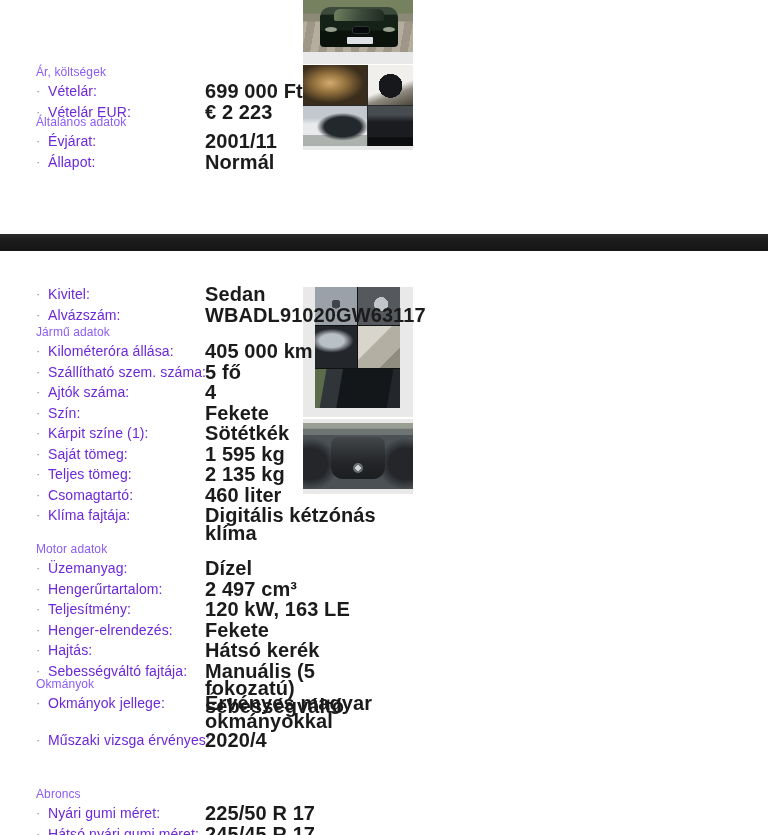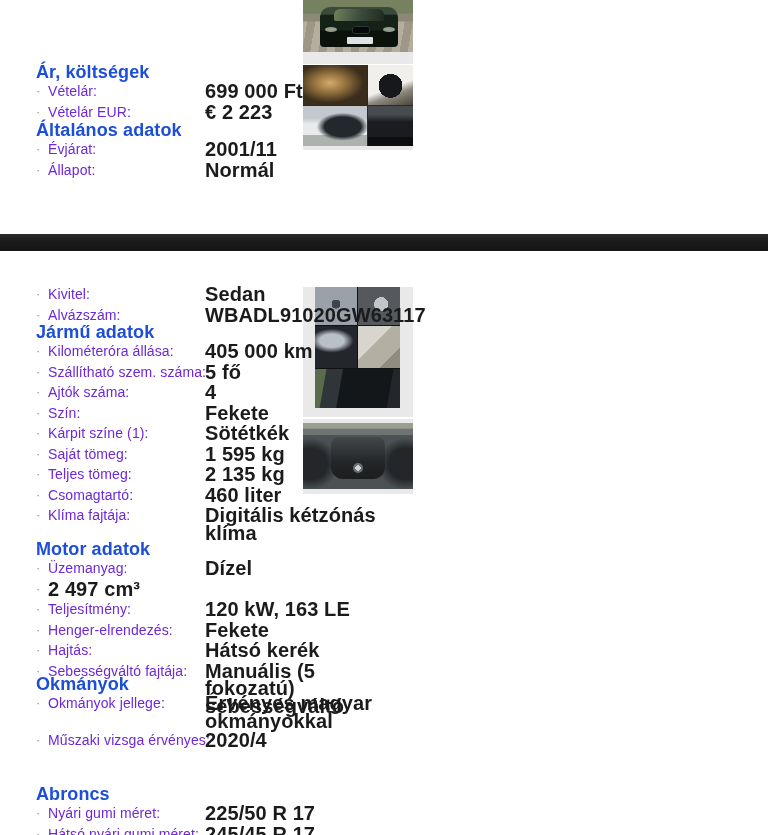--- a/index.html
+++ b/index.html
@@ -4,21 +4,21 @@
 <style>
   html,body{margin:0;padding:0;}
   body{
     width:768px;height:835px;position:relative;overflow:hidden;
     background:#ffffff;
     font-family:"Liberation Sans", sans-serif;
   }
   
   .section{position:absolute;left:36px;width:420px;z-index:3;}
   .sec-heading{
-    font-size:18px;font-weight:bold;color:#1d4ed8;
+    font-size:12px;font-weight:normal;color:#8b5cf6;
     line-height:17px;letter-spacing:.1px;
   }
   .row{display:flex;align-items:flex-start;min-height:20.5px;}
   .bullet{width:12px;flex:none;color:#8f8f8f;font-size:13px;line-height:20.5px;}
   .label{
     width:157px;flex:none;font-size:14px;color:#6d28d9;
     line-height:20.5px;letter-spacing:.1px;white-space:nowrap;
   }
   .value{
     width:200px;font-size:20px;font-weight:bold;color:#1b1b1b;
@@ -128,21 +128,21 @@
     <span class="label">Vételár:</span>
     <span class="value">699 000 Ft</span>
   </div>
   <div class="row">
     <span class="bullet">·</span>
     <span class="label">Vételár EUR:</span>
     <span class="value">€ 2 223</span>
   </div>
 </div>
 
-<div class="section" style="top:122px">
+<div class="section" style="top:114px">
   <div class="sec-heading">Általános adatok</div>
   <div class="row">
     <span class="bullet">·</span>
     <span class="label">Évjárat:</span>
     <span class="value">2001/11</span>
   </div>
   <div class="row">
     <span class="bullet">·</span>
     <span class="label">Állapot:</span>
     <span class="value">Normál</span>
@@ -213,20 +213,21 @@
 
 <div class="section" style="top:541px">
   <div class="sec-heading">Motor adatok</div>
   <div class="row">
     <span class="bullet">·</span>
     <span class="label">Üzemanyag:</span>
     <span class="value">Dízel</span>
   </div>
   <div class="row">
     <span class="bullet">·</span>
+    <span class="label">Hengerűrtartalom:</span>
     <span class="value">2 497 cm³</span>
   </div>
   <div class="row">
     <span class="bullet">·</span>
     <span class="label">Teljesítmény:</span>
     <span class="value">120 kW, 163 LE</span>
   </div>
   <div class="row">
     <span class="bullet">·</span>
     <span class="label">Henger-elrendezés:</span>

